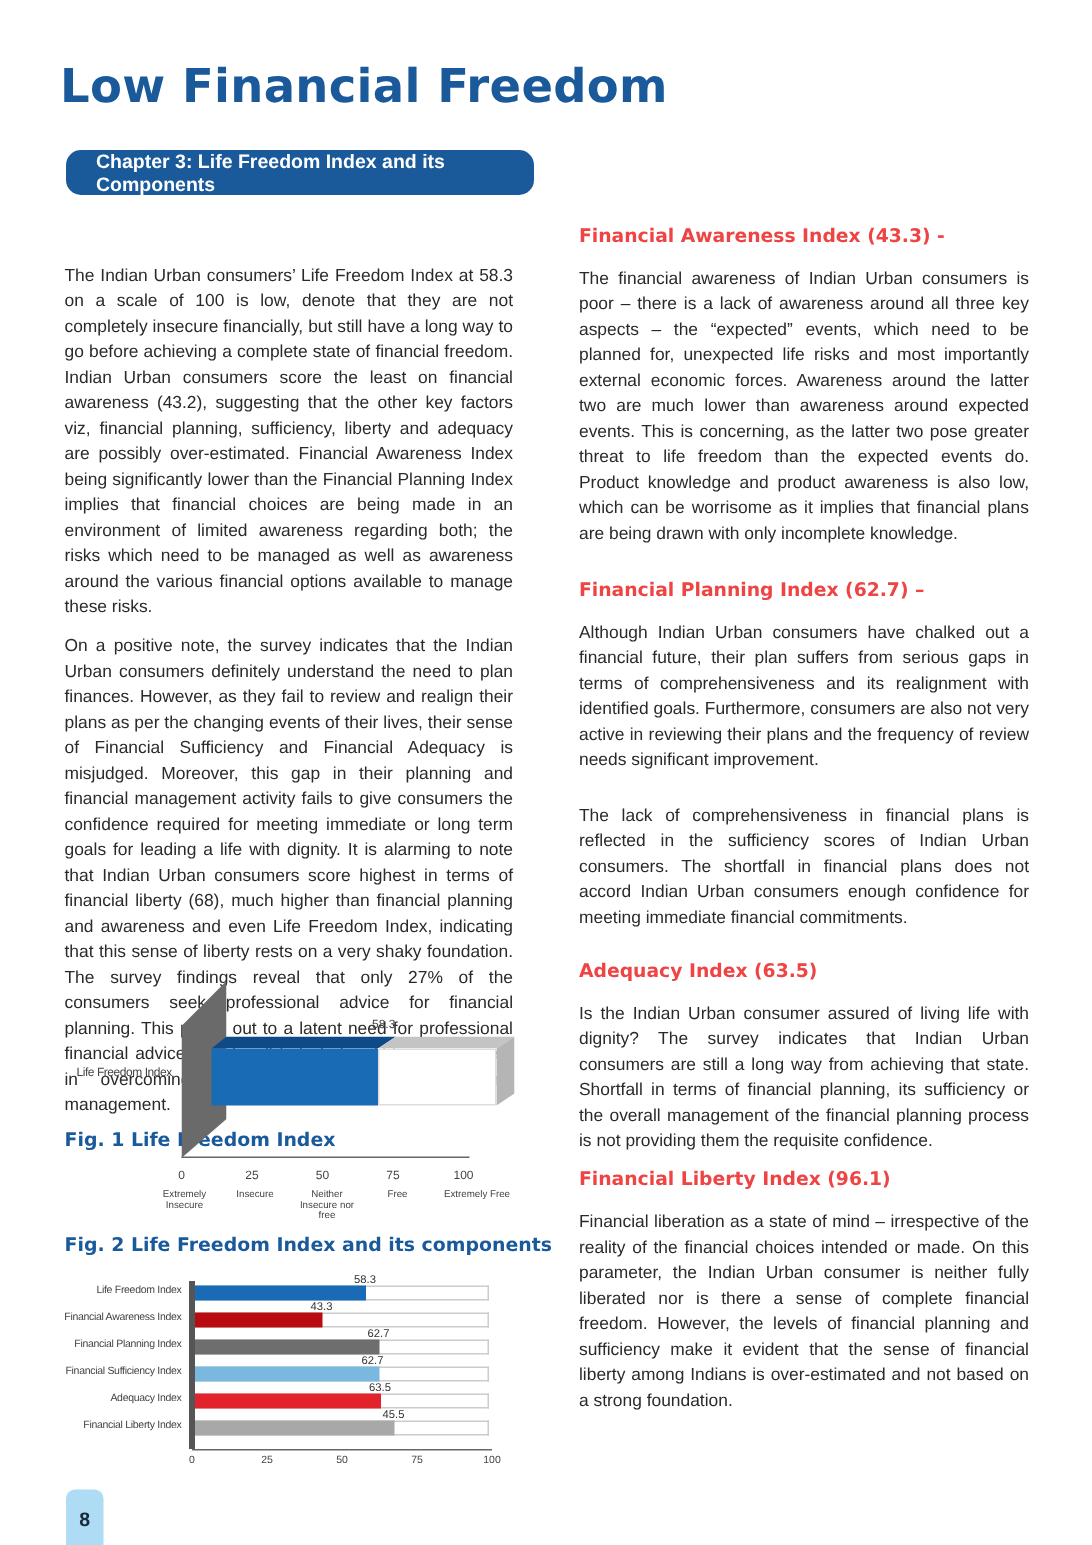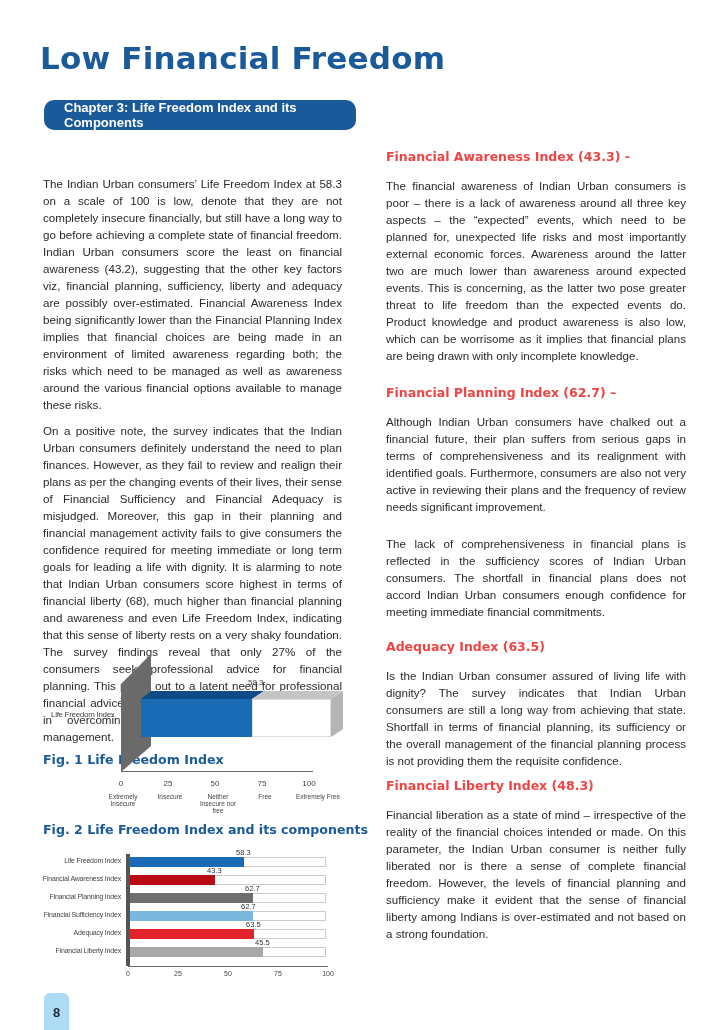--- a/index.html
+++ b/index.html
@@ -165,19 +165,19 @@
   <p style="margin-bottom:20px;">The financial awareness of Indian Urban consumers is poor – there is a lack of awareness around all three key aspects – the “expected” events, which need to be planned for, unexpected life risks and most importantly external economic forces. Awareness around the latter two are much lower than awareness around expected events. This is concerning, as the latter two pose greater threat to life freedom than the expected events do. Product knowledge and product awareness is also low, which can be worrisome as it implies that financial plans are being drawn with only incomplete knowledge.</p>
 
   <div class="sec-head">Financial Planning Index (62.7) –</div>
   <p style="margin-bottom:20px;">Although Indian Urban consumers have chalked out a financial future, their plan suffers from serious gaps in terms of comprehensiveness and its realignment with identified goals. Furthermore, consumers are also not very active in reviewing their plans and the frequency of review needs significant improvement.</p>
 
   <p style="margin-bottom:18px;">The lack of comprehensiveness in financial plans is reflected in the sufficiency scores of Indian Urban consumers. The shortfall in financial plans does not accord Indian Urban consumers enough confidence for meeting immediate financial commitments.</p>
 
   <div class="sec-head">Adequacy Index (63.5)</div>
   <p style="margin-bottom:8px;">Is the Indian Urban consumer assured of living life with dignity? The survey indicates that Indian Urban consumers are still a long way from achieving that state. Shortfall in terms of financial planning, its sufficiency or the overall management of the financial planning process is not providing them the requisite confidence.</p>
 
-  <div class="sec-head">Financial Liberty Index (48.3)</div>
+  <div class="sec-head">Financial Liberty Index (96.1)</div>
   <p>Financial liberation as a state of mind – irrespective of the reality of the financial choices intended or made. On this parameter, the Indian Urban consumer is neither fully liberated nor is there a sense of complete financial freedom. However, the levels of financial planning and sufficiency make it evident that the sense of financial liberty among Indians is over-estimated and not based on a strong foundation.</p>
 </div>
 
 <div class="page-num">
   <span>8</span>
 </div>
 
 </body></html>

